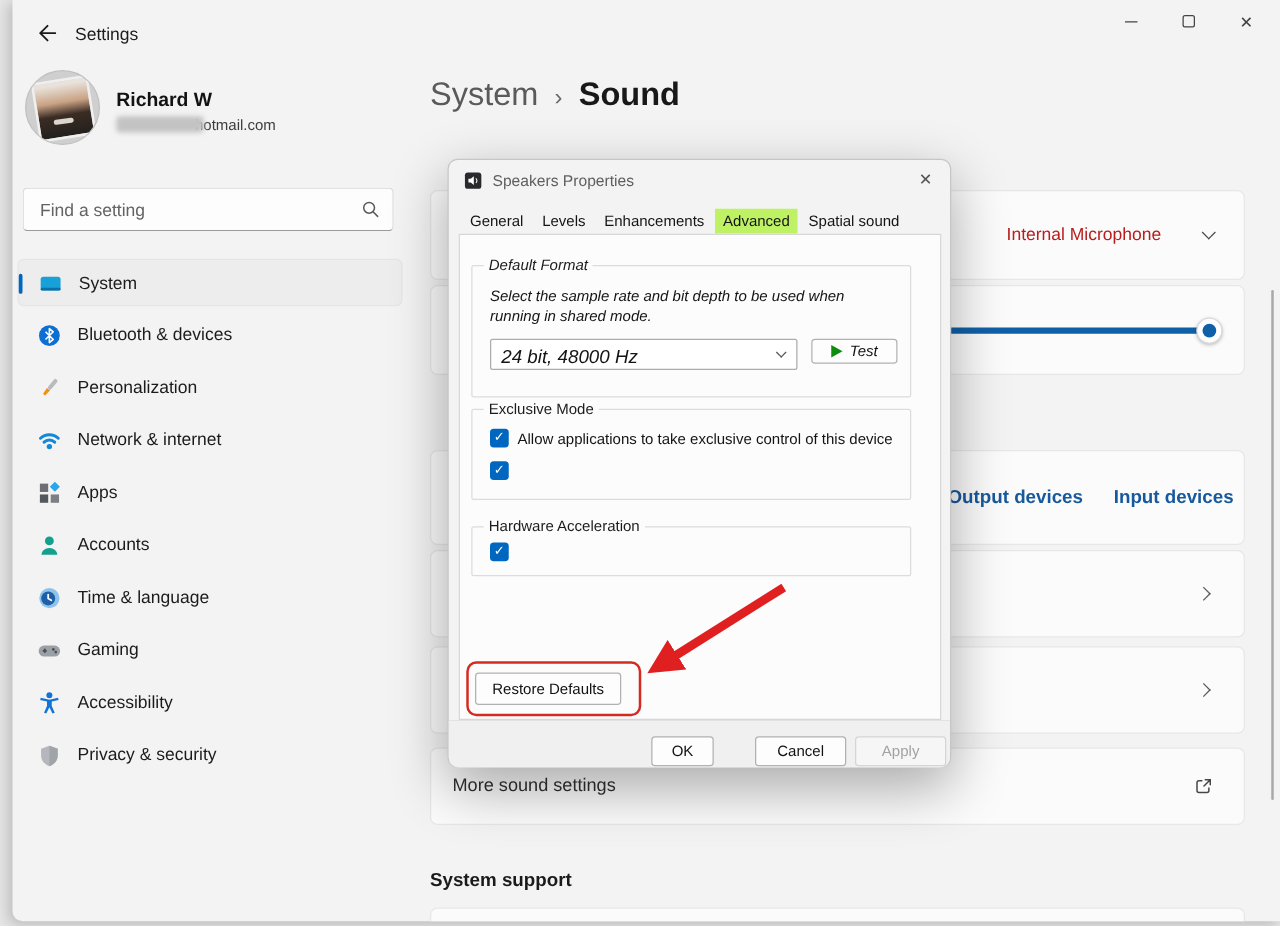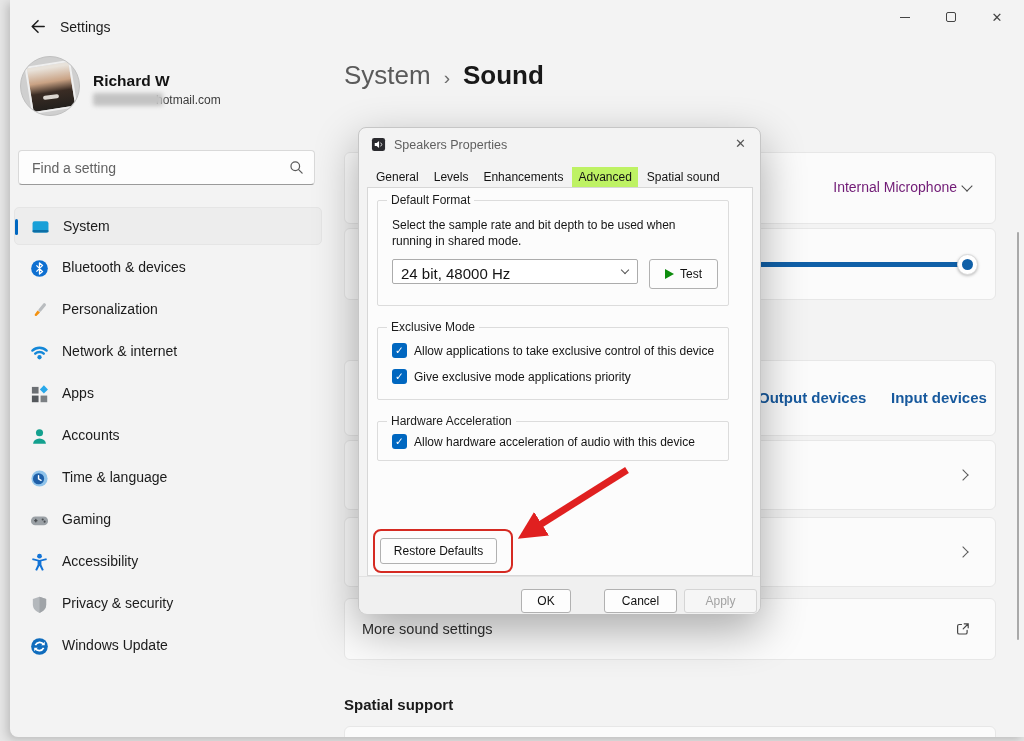--- a/index.html
+++ b/index.html
@@ -194,42 +194,30 @@
     <div class="side-item">
       <span class="side-ic">
         <svg width="19" height="19" viewBox="0 0 16 16">
             <path d="M8 1.4 L13.6 3.4 V8 C13.6 11.6 11 13.9 8 15.1 C5 13.9 2.4 11.6 2.4 8 V3.4 Z" fill="#b4b8bc"></path>
             <path d="M8 1.4 L13.6 3.4 V8 C13.6 11.6 11 13.9 8 15.1 Z" fill="#a0a4a8"></path>
           </svg>
       </span>
       <span class="side-lb">Privacy &amp; security</span>
     </div>
 
-    <div class="side-item">
-      <span class="side-ic">
-        <svg width="19" height="19" viewBox="0 0 16 16">
-            <circle cx="8" cy="8" r="7" fill="#0f6cbd"></circle>
-            <path d="M11.6 6.4 A4.1 4.1 0 0 0 4.5 6.9" stroke="#fff" stroke-width="1.4" fill="none"></path>
-            <path d="M4.4 9.6 A4.1 4.1 0 0 0 11.5 9.1" stroke="#fff" stroke-width="1.4" fill="none"></path>
-            <path d="M12.4 3.9 v3 h-3 Z" fill="#fff"></path>
-            <path d="M3.6 12.1 v-3 h3 Z" fill="#fff"></path>
-          </svg>
-      </span>
-      <span class="side-lb">Windows Update</span>
-    </div>
   </div>
 
   <div class="abs" style="left:334px;top:60px;display:flex;align-items:baseline;">
     <span style="font-size:26px;color:#5a5a5a;">System</span>
     <span style="font-size:19px;color:#6a6a6a;margin:0 13px;">›</span>
     <span style="font-size:26px;font-weight:700;color:#181818;">Sound</span>
   </div>
 
   <div class="card" style="top:152px;height:72px;">
-    <span class="abs" style="right:38px;top:26px;font-size:14px;color:#701a75;">Internal Microphone</span>
+    <span class="abs" style="right:66px;top:26px;font-size:14px;color:#b91c1c;">Internal Microphone</span>
     <span class="chev down abs" style="right:24px;top:29px;"></span>
   </div>
 
   <div class="card" style="top:228px;height:72px;">
     <div class="abs" style="left:86px;top:33px;width:540px;height:5px;border-radius:3px;background:#1060a8;"></div>
     <div class="abs" style="left:612px;top:25px;width:21px;height:21px;border-radius:50%;background:#fff;border:1px solid #dadada;box-shadow:0 1px 3px rgba(0,0,0,.25);display:flex;align-items:center;justify-content:center;">
       <div style="width:11px;height:11px;border-radius:50%;background:#1060a8;"></div>
     </div>
   </div>
 
@@ -247,21 +235,21 @@
   </div>
 
   <div class="card" style="top:598px;height:62px;">
     <span class="abs" style="left:17px;top:22px;font-size:14.5px;color:#303030;">More sound settings</span>
     <svg class="abs" style="right:24px;top:22px;" width="16" height="16" viewBox="0 0 16 16">
       <path d="M6.5 3.5 H4.2 A1.6 1.6 0 0 0 2.6 5.1 v6.3 A1.6 1.6 0 0 0 4.2 13 h6.3 a1.6 1.6 0 0 0 1.6-1.6 V9.3" stroke="#474747" stroke-width="1.2" fill="none" stroke-linecap="round"></path>
       <path d="M9.2 2.8 h4 v4 M13 3 L8.2 7.8" stroke="#474747" stroke-width="1.2" fill="none" stroke-linecap="round"></path>
     </svg>
   </div>
 
-  <div class="abs" style="left:334px;top:696px;font-size:15px;font-weight:700;color:#1a1a1a;">Spatial support</div>
+  <div class="abs" style="left:334px;top:696px;font-size:15px;font-weight:700;color:#1a1a1a;">System support</div>
 
   <div class="card" style="top:726px;height:30px;"></div>
 
   <div class="abs" style="left:1007px;top:232px;width:2px;height:408px;background:#a9a9a9;border-radius:2px;"></div>
 
   <div class="abs" id="dlg">
     <svg class="abs" style="left:12px;top:9px;" width="15" height="15" viewBox="0 0 16 16">
       <rect x="1" y="1" width="14" height="14" rx="2.5" fill="#2a2a2e"></rect>
       <path d="M4 6.4 h2 L8.6 4.3 v7.4 L6 9.6 H4 Z" fill="#fff"></path>
       <path d="M10.3 6 a2.6 2.6 0 0 1 0 4" stroke="#fff" stroke-width="0.9" fill="none"></path>
@@ -272,50 +260,48 @@
     <div class="abs" style="left:11px;top:39px;display:flex;gap:3px;">
       <span class="tab">General</span>
       <span class="tab">Levels</span>
       <span class="tab">Enhancements</span>
       <span class="tab sel">Advanced</span>
       <span class="tab">Spatial sound</span>
     </div>
 
     <div class="abs" id="tabpage">
 
-      <div class="group" style="left:9px;top:12px;width:352px;height:106px;">
+      <div class="group" style="left:9px;top:24px;width:352px;height:106px;font-style:italic;">
         <span class="group-label">Default Format</span>
         <div class="abs" style="left:14px;top:16px;width:326px;font-size:12px;line-height:16px;color:#141414;">Select the sample rate and bit depth to be used when running in shared mode.</div>
         <div class="abs" style="left:14px;top:58px;width:246px;height:25px;background:#fff;border:1px solid #acacac;border-radius:2px;">
           <span class="abs" style="left:8px;top:5px;font-size:15px;color:#141414;">24 bit, 48000 Hz</span>
           <span class="chev down abs" style="right:9px;top:7px;width:6px;height:6px;border-width:1.3px;border-color:#555;"></span>
         </div>
-        <div class="btn abs" style="left:271px;top:58px;width:69px;height:30px;gap:6px;">
+        <div class="btn abs" style="left:271px;top:58px;width:69px;height:20px;gap:6px;">
           <span class="play-tri"></span>
           <span>Test</span>
         </div>
       </div>
 
       <div class="group" style="left:9px;top:139px;width:352px;height:73px;">
         <span class="group-label">Exclusive Mode</span>
         <div class="cbrow" style="left:14px;top:15px;">
           <span class="cb" style="background:#0067C0;">✓</span>
           <span class="lbl">Allow applications to take exclusive control of this device</span>
         </div>
         <div class="cbrow" style="left:14px;top:41px;">
           <span class="cb" style="background:#0067C0;">✓</span>
-          <span class="lbl">Give exclusive mode applications priority</span>
         </div>
       </div>
 
       <div class="group" style="left:9px;top:233px;width:352px;height:40px;">
         <span class="group-label">Hardware Acceleration</span>
         <div class="cbrow" style="left:14px;top:12px;">
           <span class="cb" style="background:#0067C0;">✓</span>
-          <span class="lbl">Allow hardware acceleration of audio with this device</span>
         </div>
       </div>
 
       <div class="btn abs" style="left:12px;top:350px;width:117px;height:26px;">
         <span>Restore Defaults</span>
       </div>
       <div class="abs" style="left:5px;top:341px;width:140px;height:44px;border:2.5px solid #D52A22;border-radius:8px;pointer-events:none;"></div>
     </div>
 
     <div id="dlg-footer">

